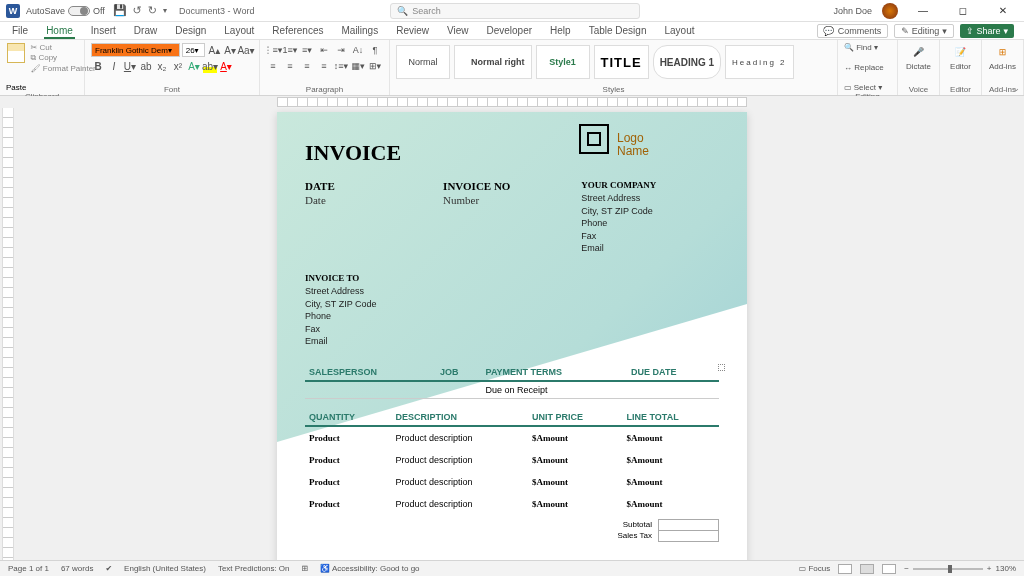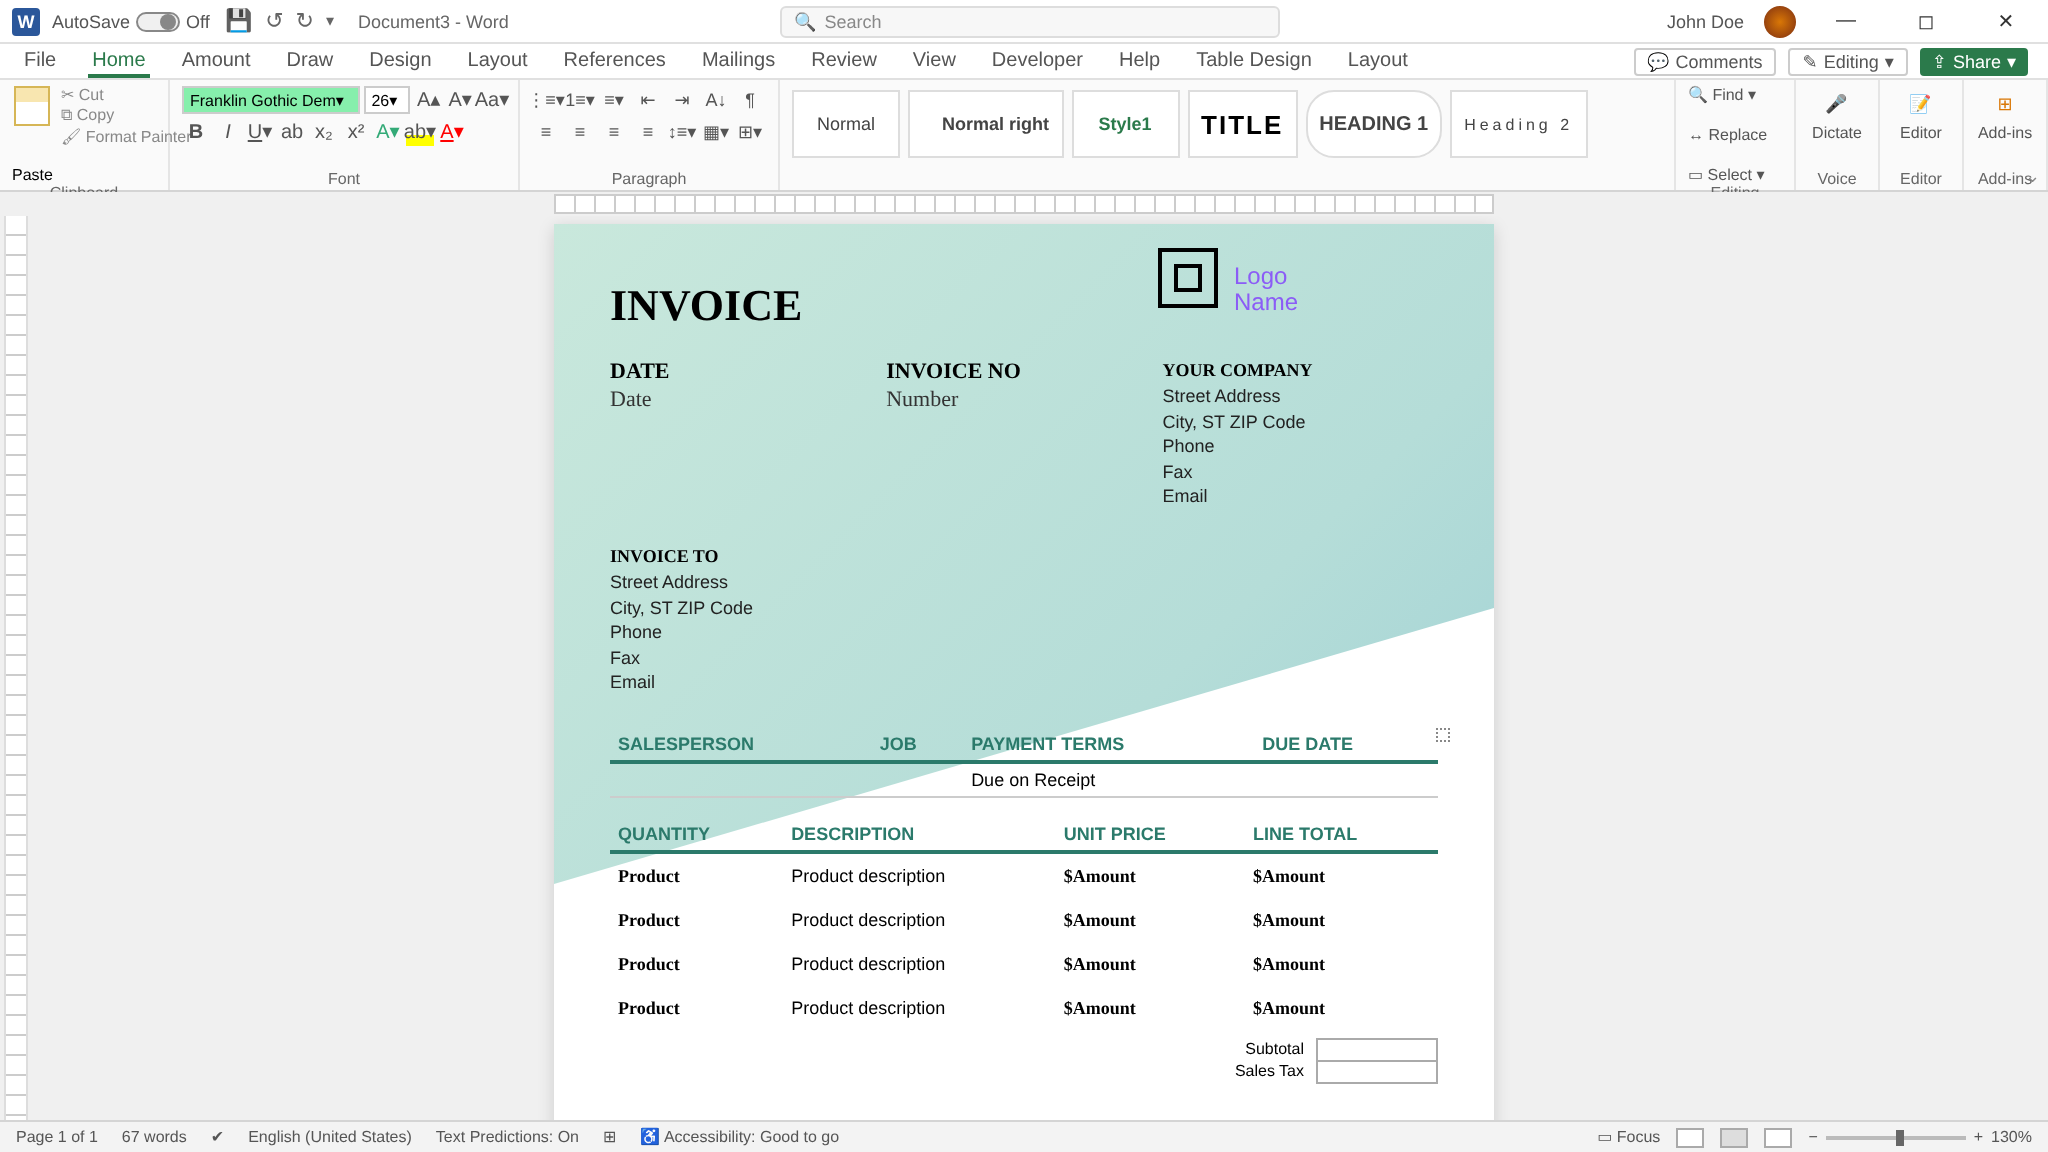--- a/index.html
+++ b/index.html
@@ -35,21 +35,21 @@
 .ribbon .group .label { text-align: center; font-size: 8px; color: #666; margin-top: auto;}
 .ribbon .grp-body { display: flex; gap: 4px; align-items: flex-start;}
 .clipb { width: 85px;}
 .paste { display: flex; flex-direction: column; align-items: center; width: 26px; gap: 20px;}
 .pasteicon { width: 18px; height: 20px; background: linear-gradient(#f8e6b0,#f8e6b0 40%,#fff 40%); border: 1px solid #d6b656; position: relative;}
 .clip-side { display: flex; flex-direction: column; gap: 1px; font-size: 8px; color: #888;}
 .clip-side span{white-space:nowrap;}
 
 .fontgrp { width: 175px;}
 .fontrow { display: flex; gap: 2px; align-items: center; margin-bottom: 2px;}
-.fontname { border: 1px solid #ccc; height: 14px; width: 90px; font-size: 8px; padding: 0 3px; display: flex; align-items: center; background:#86efac;}
+.fontname { border: 1px solid #ccc; height: 14px; width: 90px; font-size: 8px; padding: 0 3px; display: flex; align-items: center; background:#f97316;}
 .fontsize { border: 1px solid #ccc; height: 14px; width: 24px; font-size: 8px; padding: 0 3px; display: flex; align-items: center; background:#fff;}
 .iconbtn { width: 14px; height: 14px; display: inline-flex; align-items: center; justify-content: center; color: #555; font-size: 10px;}
 
 .paragrp { width: 130px;}
 .pararow { display: flex; gap: 3px; margin-bottom: 2px;}
 .pararow .iconbtn{font-size:9px;}
 
 .stylesgrp { flex: 1; min-width: 0;}
 .stylegal { display: flex; gap: 4px; height: 38px; overflow: hidden; align-items: center;}
 .styitem { border: 1px solid #ddd; height: 34px; min-width: 54px; padding: 2px 6px; display: flex; align-items: center; justify-content: center; font-size: 9px; background:#fff; color:#444;}
@@ -87,21 +87,21 @@
 .inv-title { font-size: 22px; font-weight: 900; font-family: Georgia,serif; margin-bottom: 14px;}
 .toprow { display: flex; gap: 20px;}
 .col1 { width: 120px;}
 .col2 { width: 120px;}
 .col3 { margin-left: auto; width: 140px;}
 .lbl { font-size: 11px; font-weight: 900; font-family: Georgia, serif; margin-bottom: 2px;}
 .val { font-size: 11px; color: #333; font-family: Georgia, serif;}
 .logo-row { display: flex; gap: 8px; align-items: center; margin-bottom: 10px; margin-top:-20px;}
 .logo { width: 30px; height: 30px; border: 2px solid #000; display: flex; align-items: center; justify-content: center;}
 .logo .in { width: 14px; height: 14px; border: 2px solid #000;}
-.logotxt { font-size: 12px; line-height: 1.1; color:#8b5cf6;margin-top:12px;}
+.logotxt { font-size: 12px; line-height: 1.1; color:#a16207;margin-top:12px;}
 .addr { line-height: 1.4; font-size: 9px; color: #222;}
 .invto { margin-top: 18px;}
 .invto .lbl { font-size: 9px;}
 
 table.inv { width: 100%; border-collapse: collapse; margin-top: 16px; font-size: 9px;}
 table.inv th { text-align: left; font-size: 9px; font-weight: 900; color: #2b7a6b; border-bottom: 2px solid #2b7a6b; padding: 3px 4px; font-family: Arial,sans-serif;}
 table.inv.lineitems th { border-bottom: 2px solid #2b7a6b;}
 table.inv td { padding: 3px 4px; }
 table.inv.head td { border-bottom: 1px solid #ccc;}
 table.inv.lineitems td { font-family: Georgia,serif; font-weight: bold; font-size: 9px; padding: 6px 4px;}
@@ -147,21 +147,21 @@
 </div>
 
 <div class="searchwrap">
   <span>🔍</span>
   <span>Search</span>
 </div>
 
 <div class="menurow" id="menurow">
   <span class="tab">File</span>
     <span class="tab active">Home</span>
-    <span class="tab">Amount</span>
+    <span class="tab">Insert</span>
     <span class="tab">Draw</span>
     <span class="tab">Design</span>
     <span class="tab">Layout</span>
     <span class="tab">References</span>
     <span class="tab">Mailings</span>
     <span class="tab">Review</span>
     <span class="tab">View</span>
     <span class="tab">Developer</span>
     <span class="tab">Help</span>
     <span class="tab">Table Design</span>
@@ -243,20 +243,21 @@
 
   <div class="group stylesgrp">
     <div class="stylegal" id="stylegal">
         <div class="styitem ">Normal</div>
         <div class="styitem nr">Normal right</div>
         <div class="styitem s1">Style1</div>
         <div class="styitem title">TITLE</div>
         <div class="styitem h1">HEADING 1</div>
         <div class="styitem h2">Heading 2</div>
       </div>
+    <div class="label">Styles</div>
   </div>
 
   <div class="group editgrp">
     <div class="editcol">
       <span>🔍 <span>Find</span> ▾</span>
       <span>↔ <span>Replace</span></span>
       <span>▭ <span>Select</span> ▾</span>
     </div>
     <div class="label">Editing</div>
   </div>

